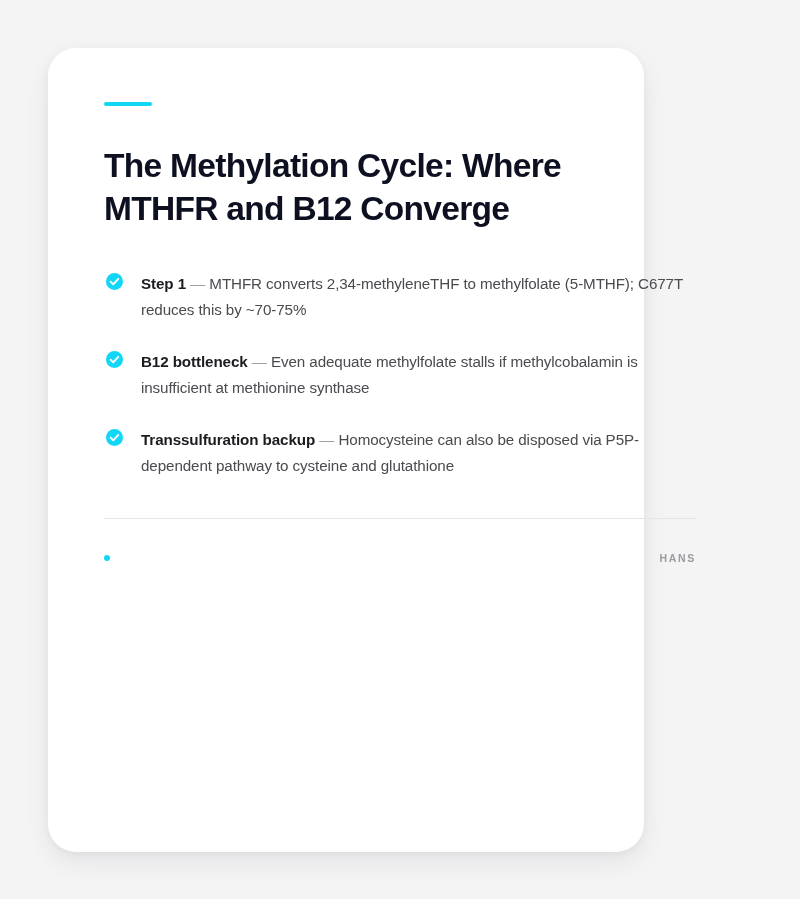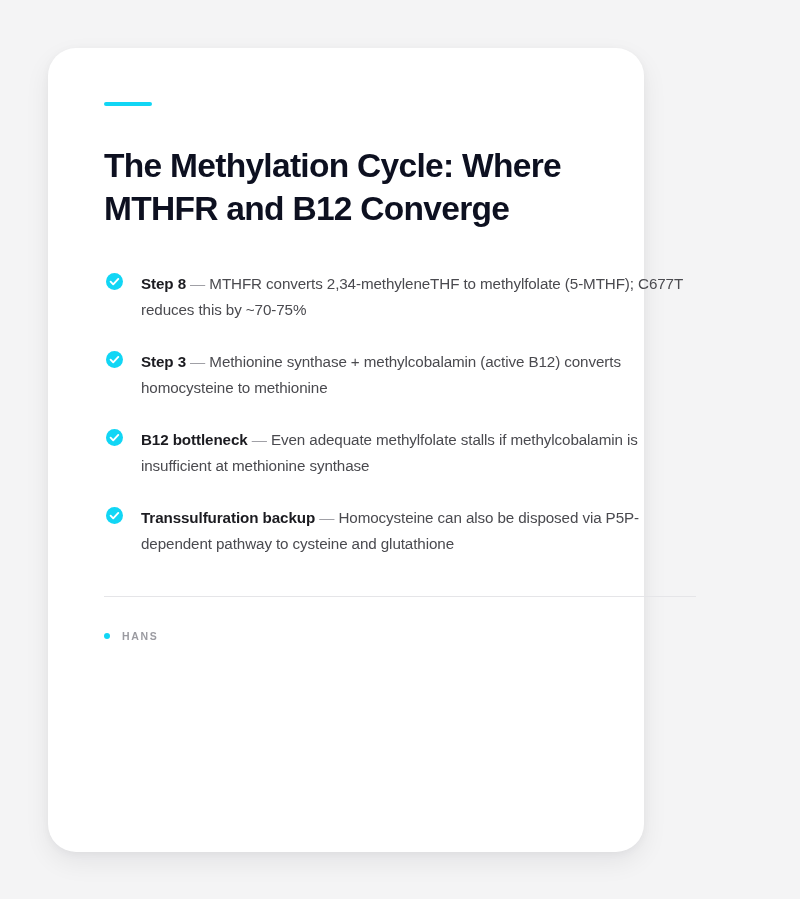--- a/index.html
+++ b/index.html
@@ -104,20 +104,21 @@
     margin-top: 39px;
     height: 1px;
     background: #e5e5e8;
     width: 592px;
   }
 
   .footer {
     margin-top: 33px;
     display: flex;
     align-items: center;
+    justify-content: space-between;
   }
 
   .footer-dot {
     width: 6px;
     height: 6px;
     border-radius: 50%;
     background: #11d6f5;
     display: inline-block;
     margin-right: 12px;
   }
@@ -142,33 +143,24 @@
 
       <ul class="bullets">
 
         <li class="bullet">
           <span class="check-icon">
             <svg width="17" height="17" viewBox="0 0 17 17" xmlns="http://www.w3.org/2000/svg">
               <circle cx="8.5" cy="8.5" r="8.5" fill="#11d6f5"></circle>
               <path d="M4.6 8.7 L7.2 11.3 L12.3 5.9" fill="none" stroke="#ffffff" stroke-width="1.9" stroke-linecap="round" stroke-linejoin="round"></path>
             </svg>
           </span>
-          <span class="bullet-text"><span class="lead">Step 8</span> <span class="dash">—</span> <span>MTHFR converts 2,34-methyleneTHF to methylfolate (5-MTHF); C677T reduces this by ~70-75%</span></span>
+          <span class="bullet-text"><span class="lead">Step 1</span> <span class="dash">—</span> <span>MTHFR converts 2,34-methyleneTHF to methylfolate (5-MTHF); C677T reduces this by ~70-75%</span></span>
         </li>
 
 
-        <li class="bullet">
-          <span class="check-icon">
-            <svg width="17" height="17" viewBox="0 0 17 17" xmlns="http://www.w3.org/2000/svg">
-              <circle cx="8.5" cy="8.5" r="8.5" fill="#11d6f5"></circle>
-              <path d="M4.6 8.7 L7.2 11.3 L12.3 5.9" fill="none" stroke="#ffffff" stroke-width="1.9" stroke-linecap="round" stroke-linejoin="round"></path>
-            </svg>
-          </span>
-          <span class="bullet-text"><span class="lead">Step 3</span> <span class="dash">—</span> <span>Methionine synthase + methylcobalamin (active B12) converts homocysteine to methionine</span></span>
-        </li>
 
 
         <li class="bullet">
           <span class="check-icon">
             <svg width="17" height="17" viewBox="0 0 17 17" xmlns="http://www.w3.org/2000/svg">
               <circle cx="8.5" cy="8.5" r="8.5" fill="#11d6f5"></circle>
               <path d="M4.6 8.7 L7.2 11.3 L12.3 5.9" fill="none" stroke="#ffffff" stroke-width="1.9" stroke-linecap="round" stroke-linejoin="round"></path>
             </svg>
           </span>
           <span class="bullet-text"><span class="lead">B12 bottleneck</span> <span class="dash">—</span> <span>Even adequate methylfolate stalls if methylcobalamin is insufficient at methionine synthase</span></span>

